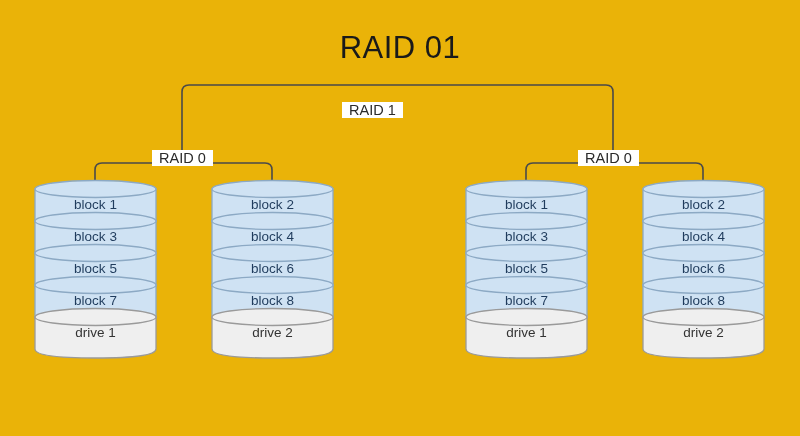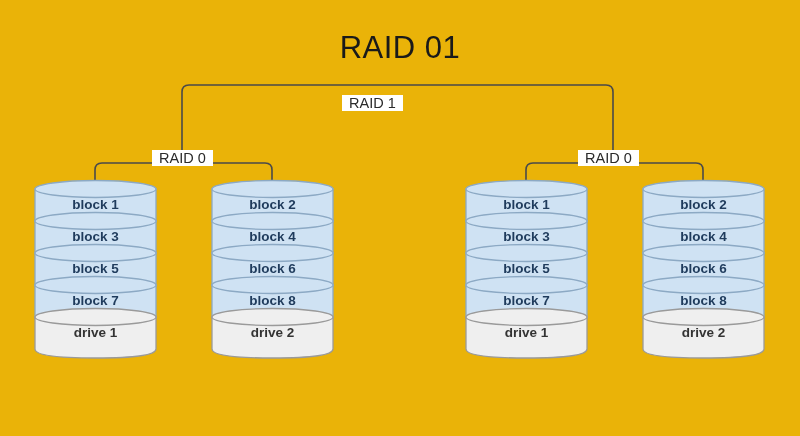--- a/index.html
+++ b/index.html
@@ -53,37 +53,36 @@
     position: absolute;
     font-size: 14.5px;
     color: #2b2b2b;
     background: #ffffff;
     padding: 0 7px;
     white-space: nowrap;
     line-height: 16px;
   }
   #label-raid1 {
     left: 342px;
-    top: 95px;
+    top: 102px;
   }
   #label-raid0-left {
     left: 152px;
     top: 150px;
   }
   #label-raid0-right {
     left: 578px;
     top: 150px;
   }
 
   
   .stack {
     position: absolute;
     top: 180px;
     width: 125px;
-    font-weight: bold;
   }
   #stack-0 { left: 33px; }
   #stack-1 { left: 210px; }
   #stack-2 { left: 464px; }
   #stack-3 { left: 641px; }
 
   .band {
     position: relative;
     width: 125px;
     height: 41px;

